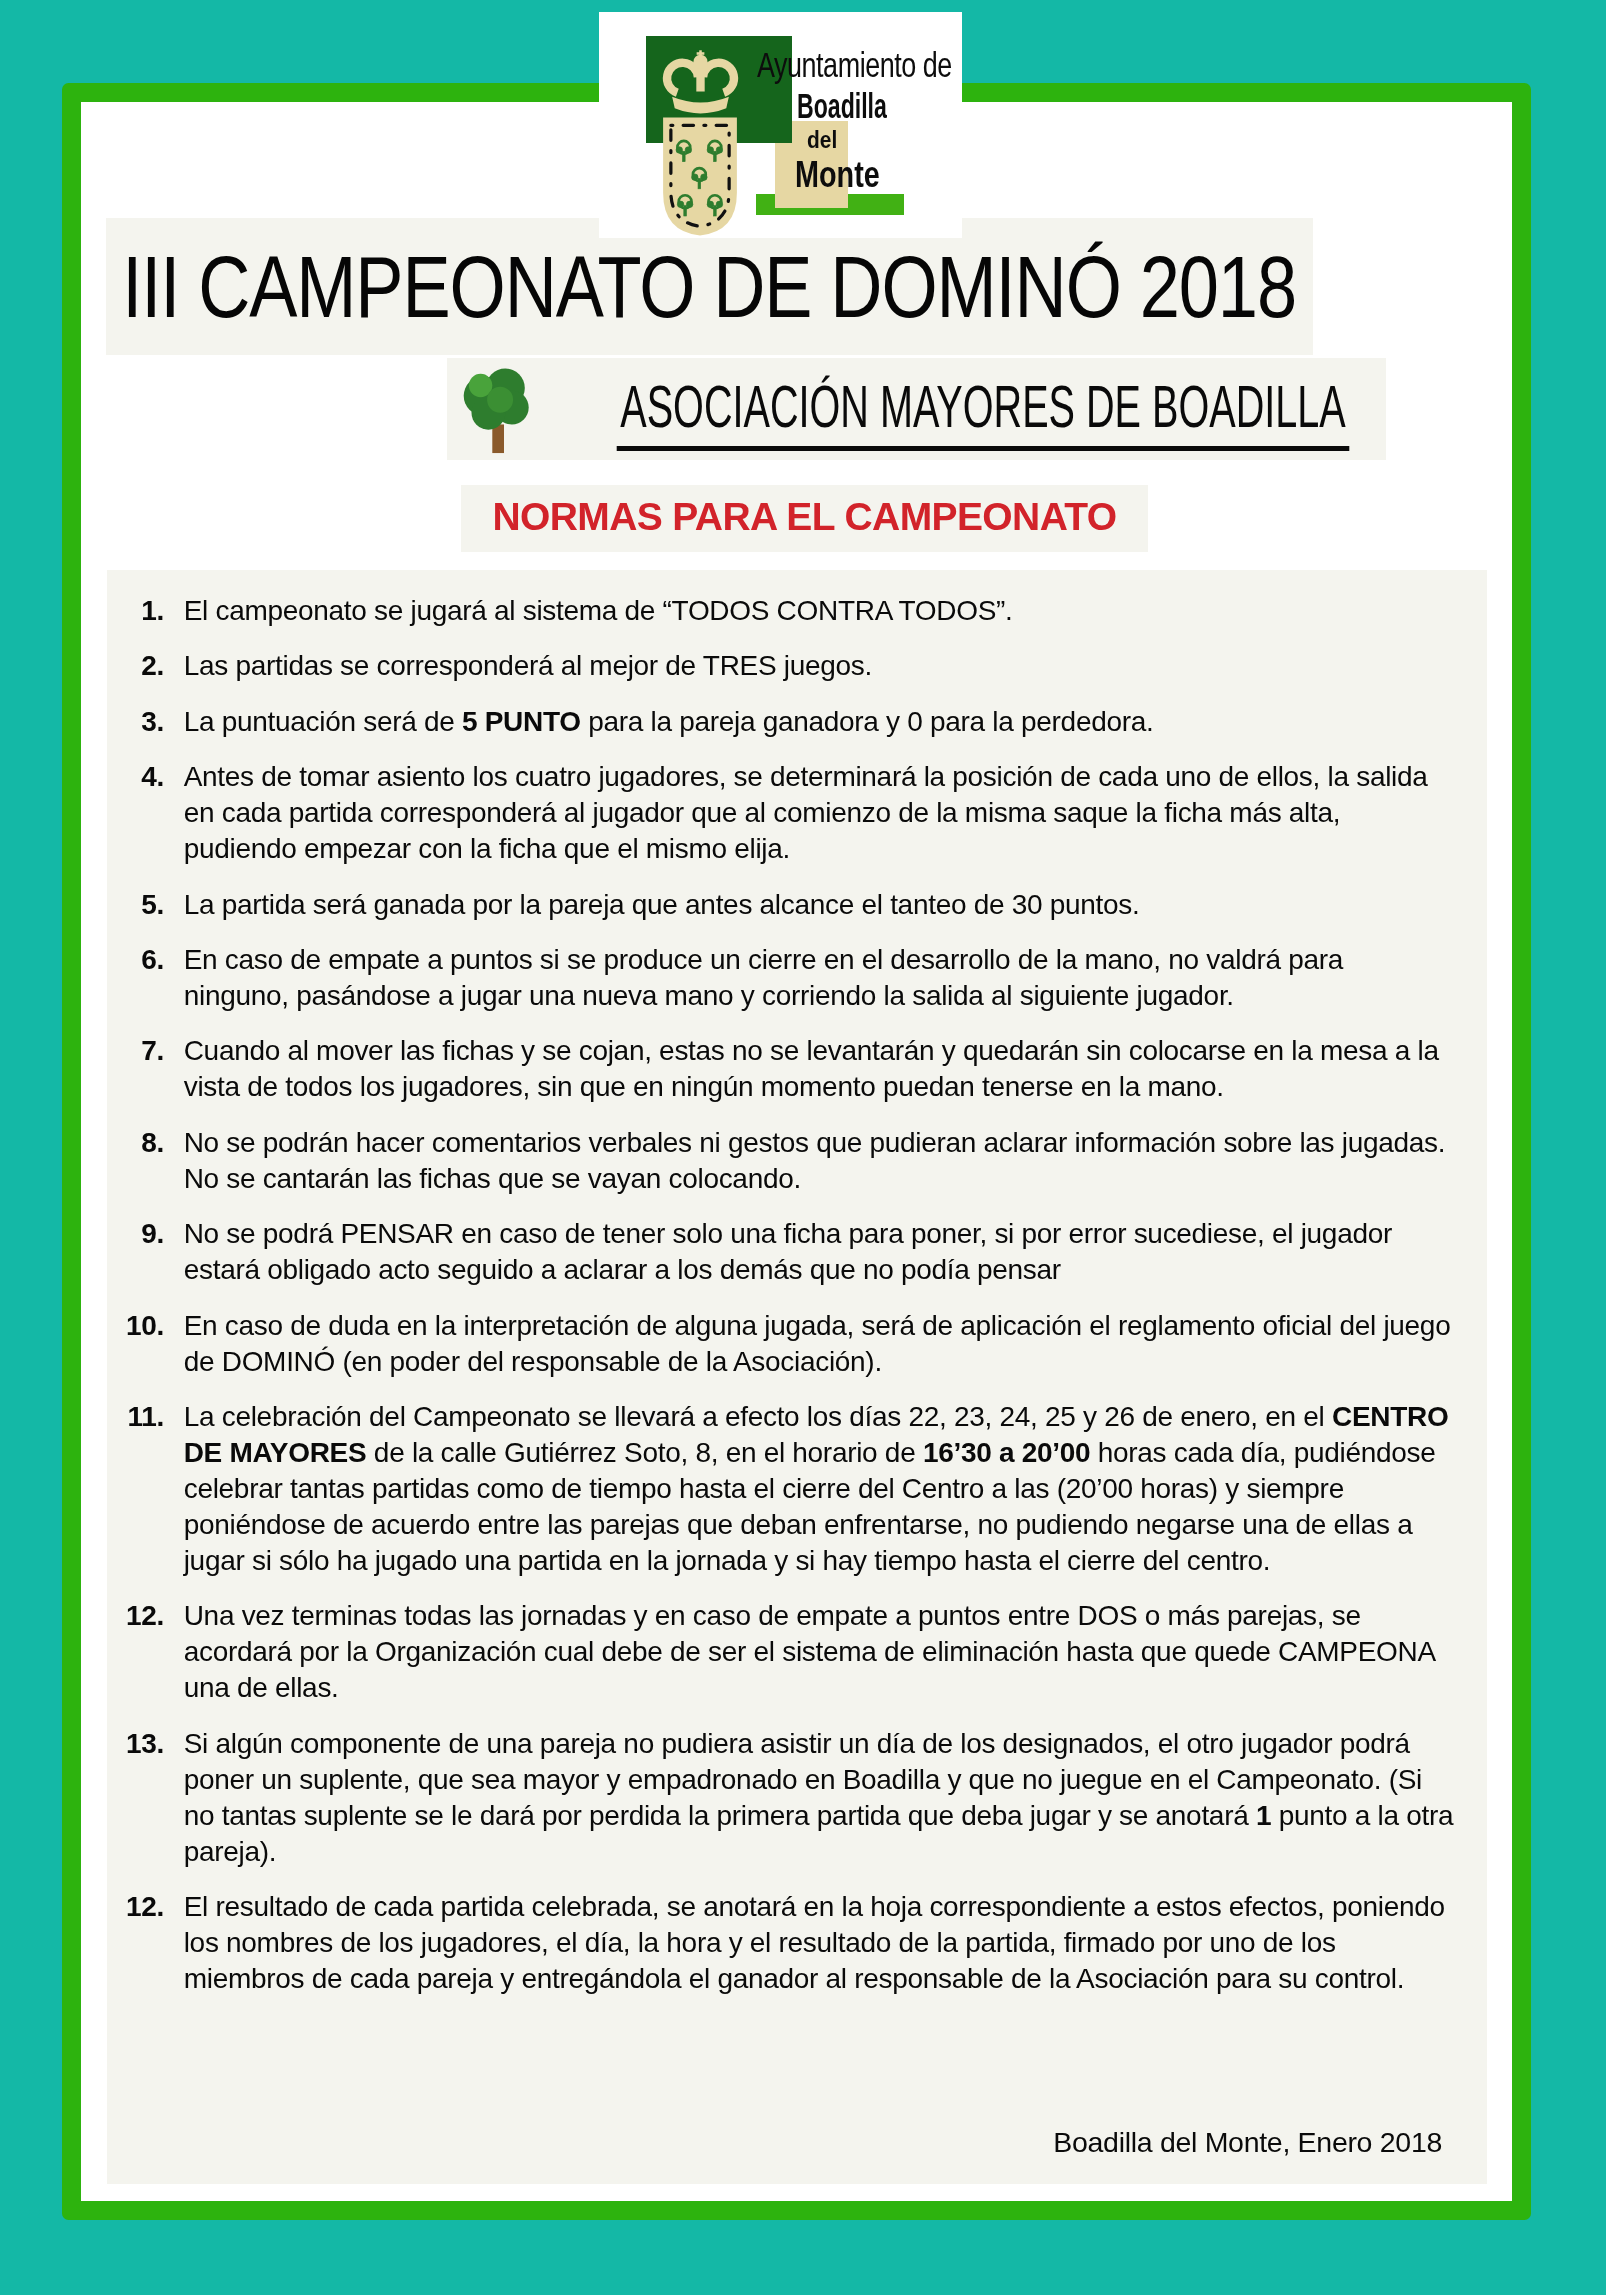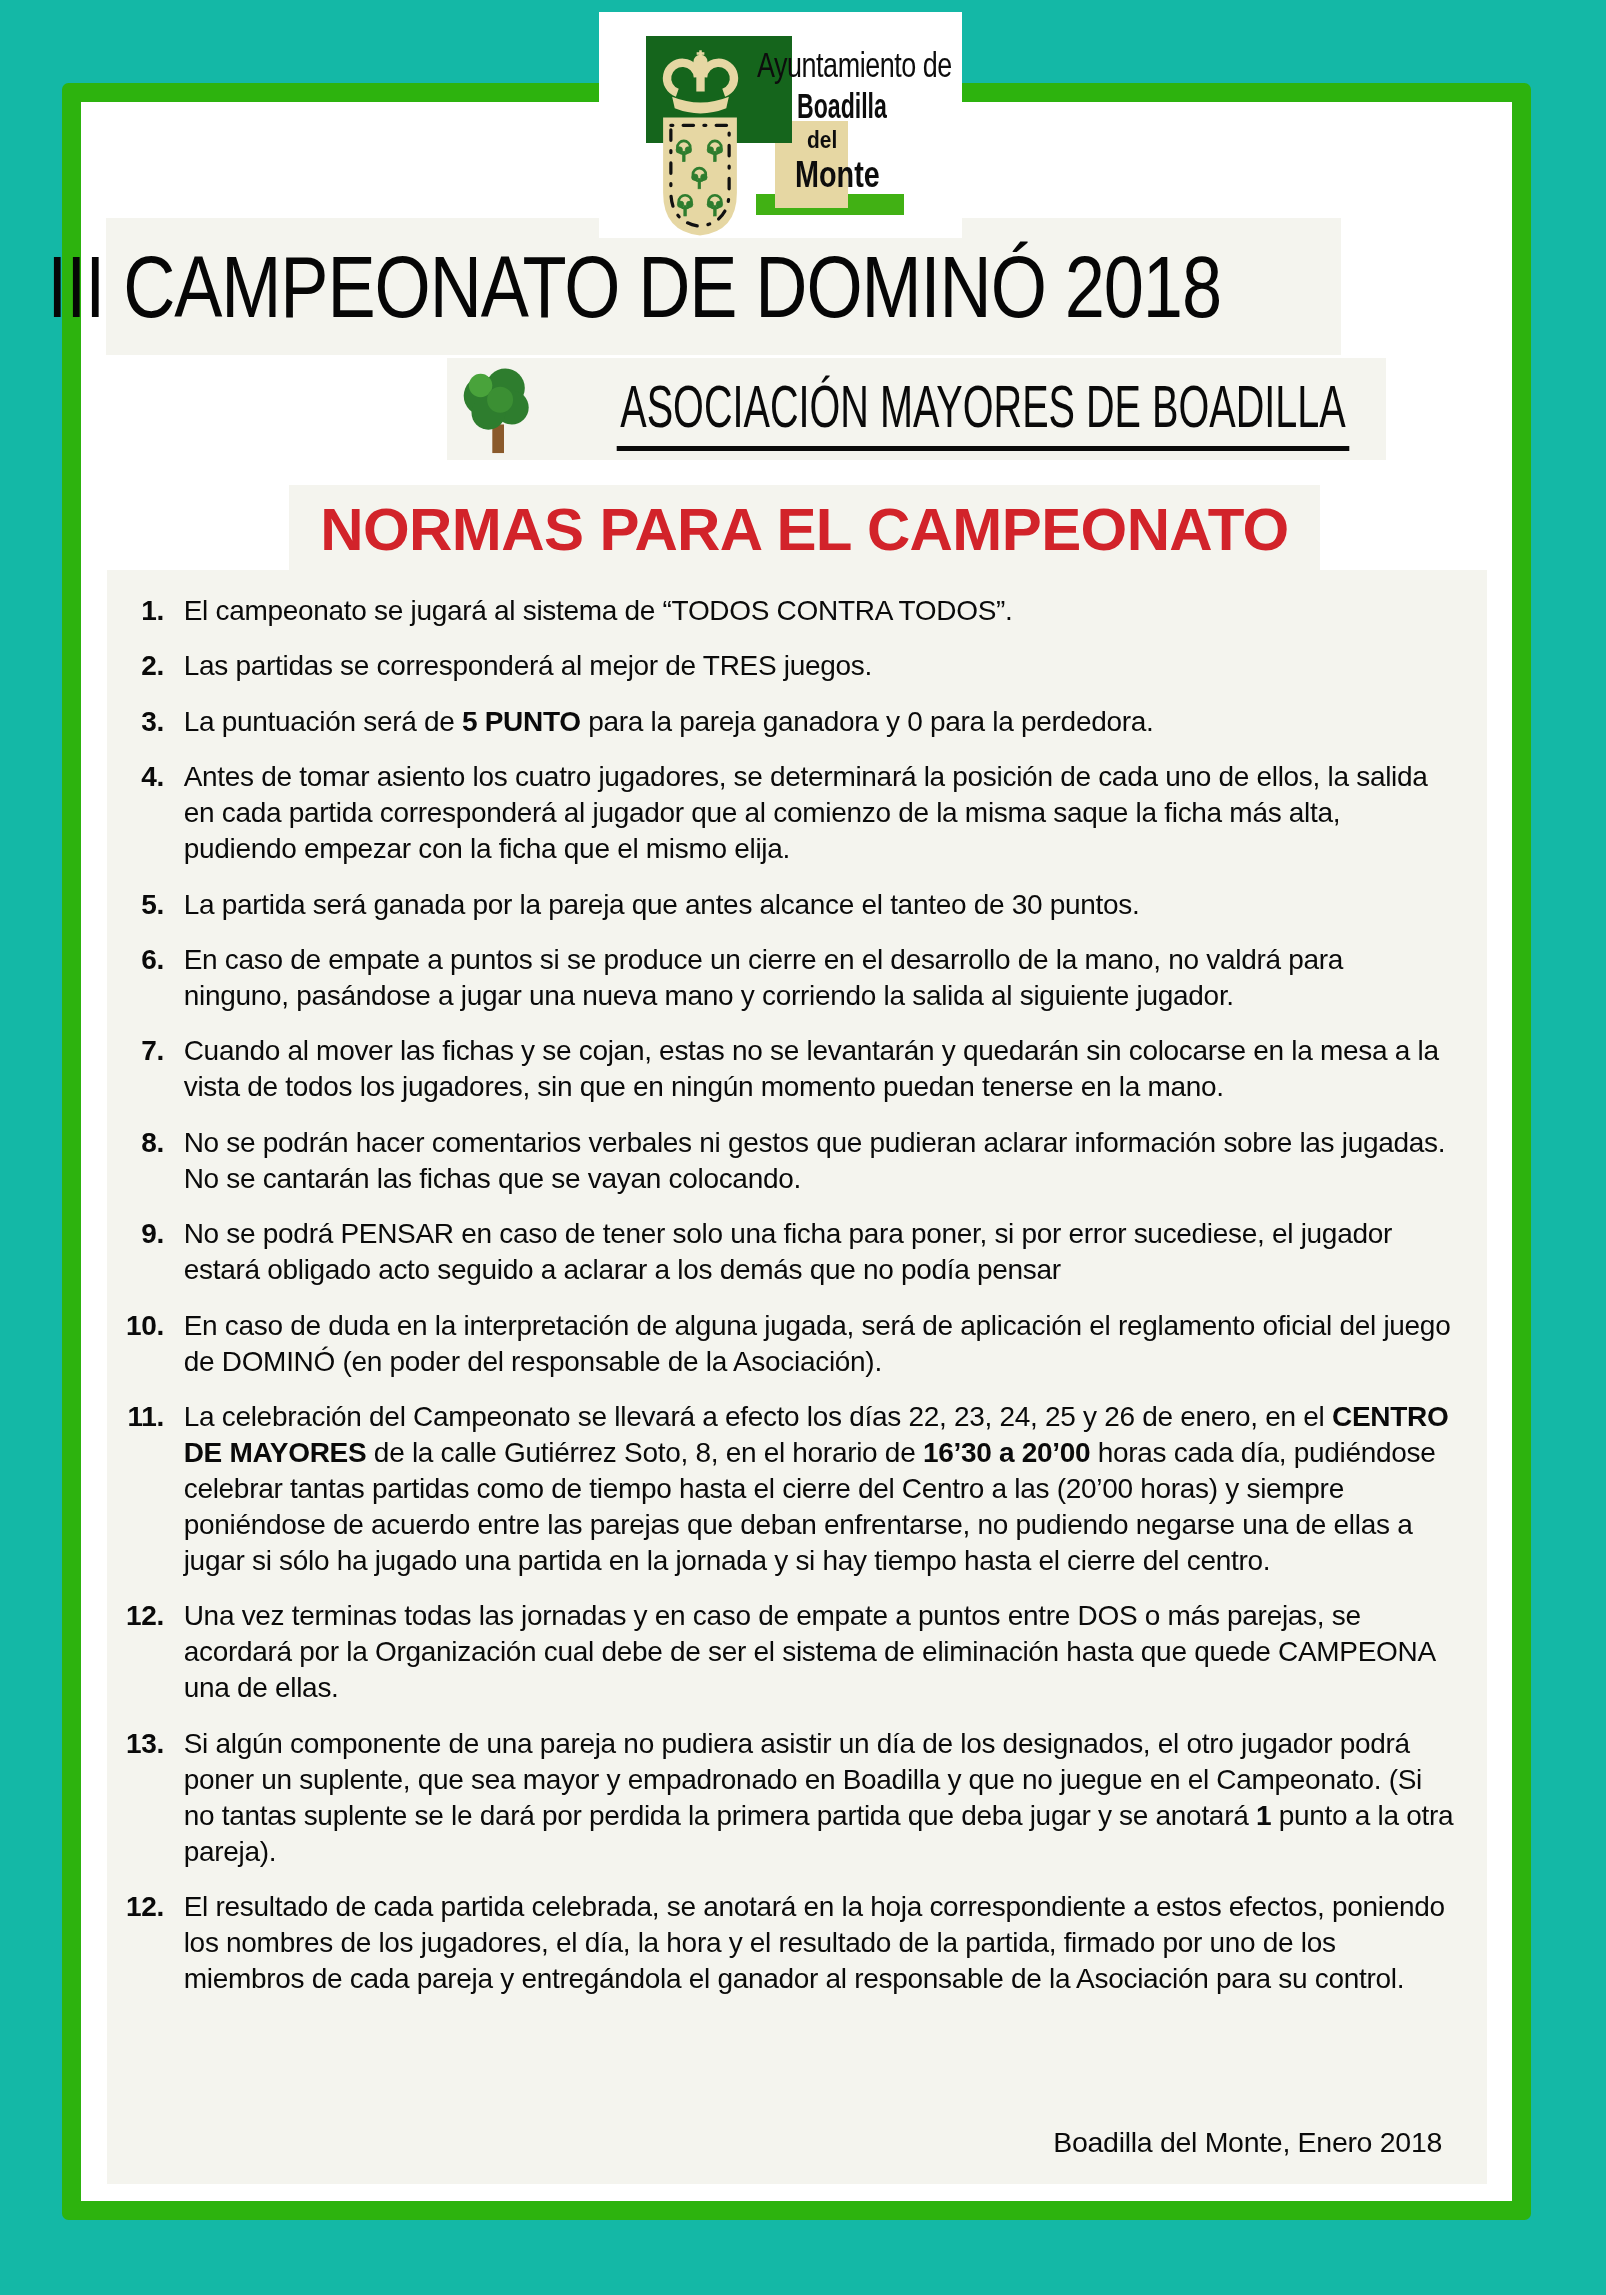--- a/index.html
+++ b/index.html
@@ -39,21 +39,21 @@
   .logo .t-monte{
     position:absolute;left:212px;top:154px;font-size:36px;font-weight:bold;color:#0d0d0d;
     white-space:nowrap;transform:scaleX(.8);transform-origin:left center;
   }
 
   
   .panel{background:var(--panel,#f5f5ef);}
 
   .title-box{
     position:absolute;left:106px;top:218px;width:1207px;height:137px;
-    display:flex;align-items:center;justify-content:flex-end;padding-left:28px;
+    display:flex;align-items:center;justify-content:center;
   }
   .title-text{
     font-size:87px;font-weight:400;color:#060606;white-space:nowrap;
     transform:scaleX(.83);transform-origin:center center;letter-spacing:-1.3px;
   }
 
   .assoc-banner{
     position:absolute;left:447px;top:358px;width:939px;height:102px;
   }
   .assoc-banner .tree{position:absolute;left:5.2px;top:3.9px;width:91px;height:95px;}
@@ -62,21 +62,21 @@
     font-size:60px;font-weight:400;color:#0a0a0a;white-space:nowrap;
     transform:scaleX(.66);transform-origin:center center;
     border-bottom:5.2px solid #0a0a0a;padding-bottom:5.2px;
   }
 
   .norms-heading-row{
     position:absolute;left:106px;top:485px;width:1397px;text-align:center;
   }
   .norms-heading{
     display:inline-block;padding:10.4px 31px 13px 31px;
-    font-size:60px;font-weight:bold;color:var(--heading_red,#d2232a);
+    font-size:39px;font-weight:bold;color:var(--heading_red,#d2232a);
     letter-spacing:-0.6px;white-space:nowrap;
   }
 
   
   .rules-box{
     position:absolute;left:107px;top:570px;width:1380px;height:1614px;
     box-sizing:border-box;padding:23px 32px 0 0;
   }
   .rule{display:flex;margin-bottom:19.4px;font-size:28px;line-height:36px;letter-spacing:-0.3px;color:#0a0a0a;}
   .rule .num{flex:none;width:57px;text-align:right;font-weight:bold;padding-right:11.7px;}

